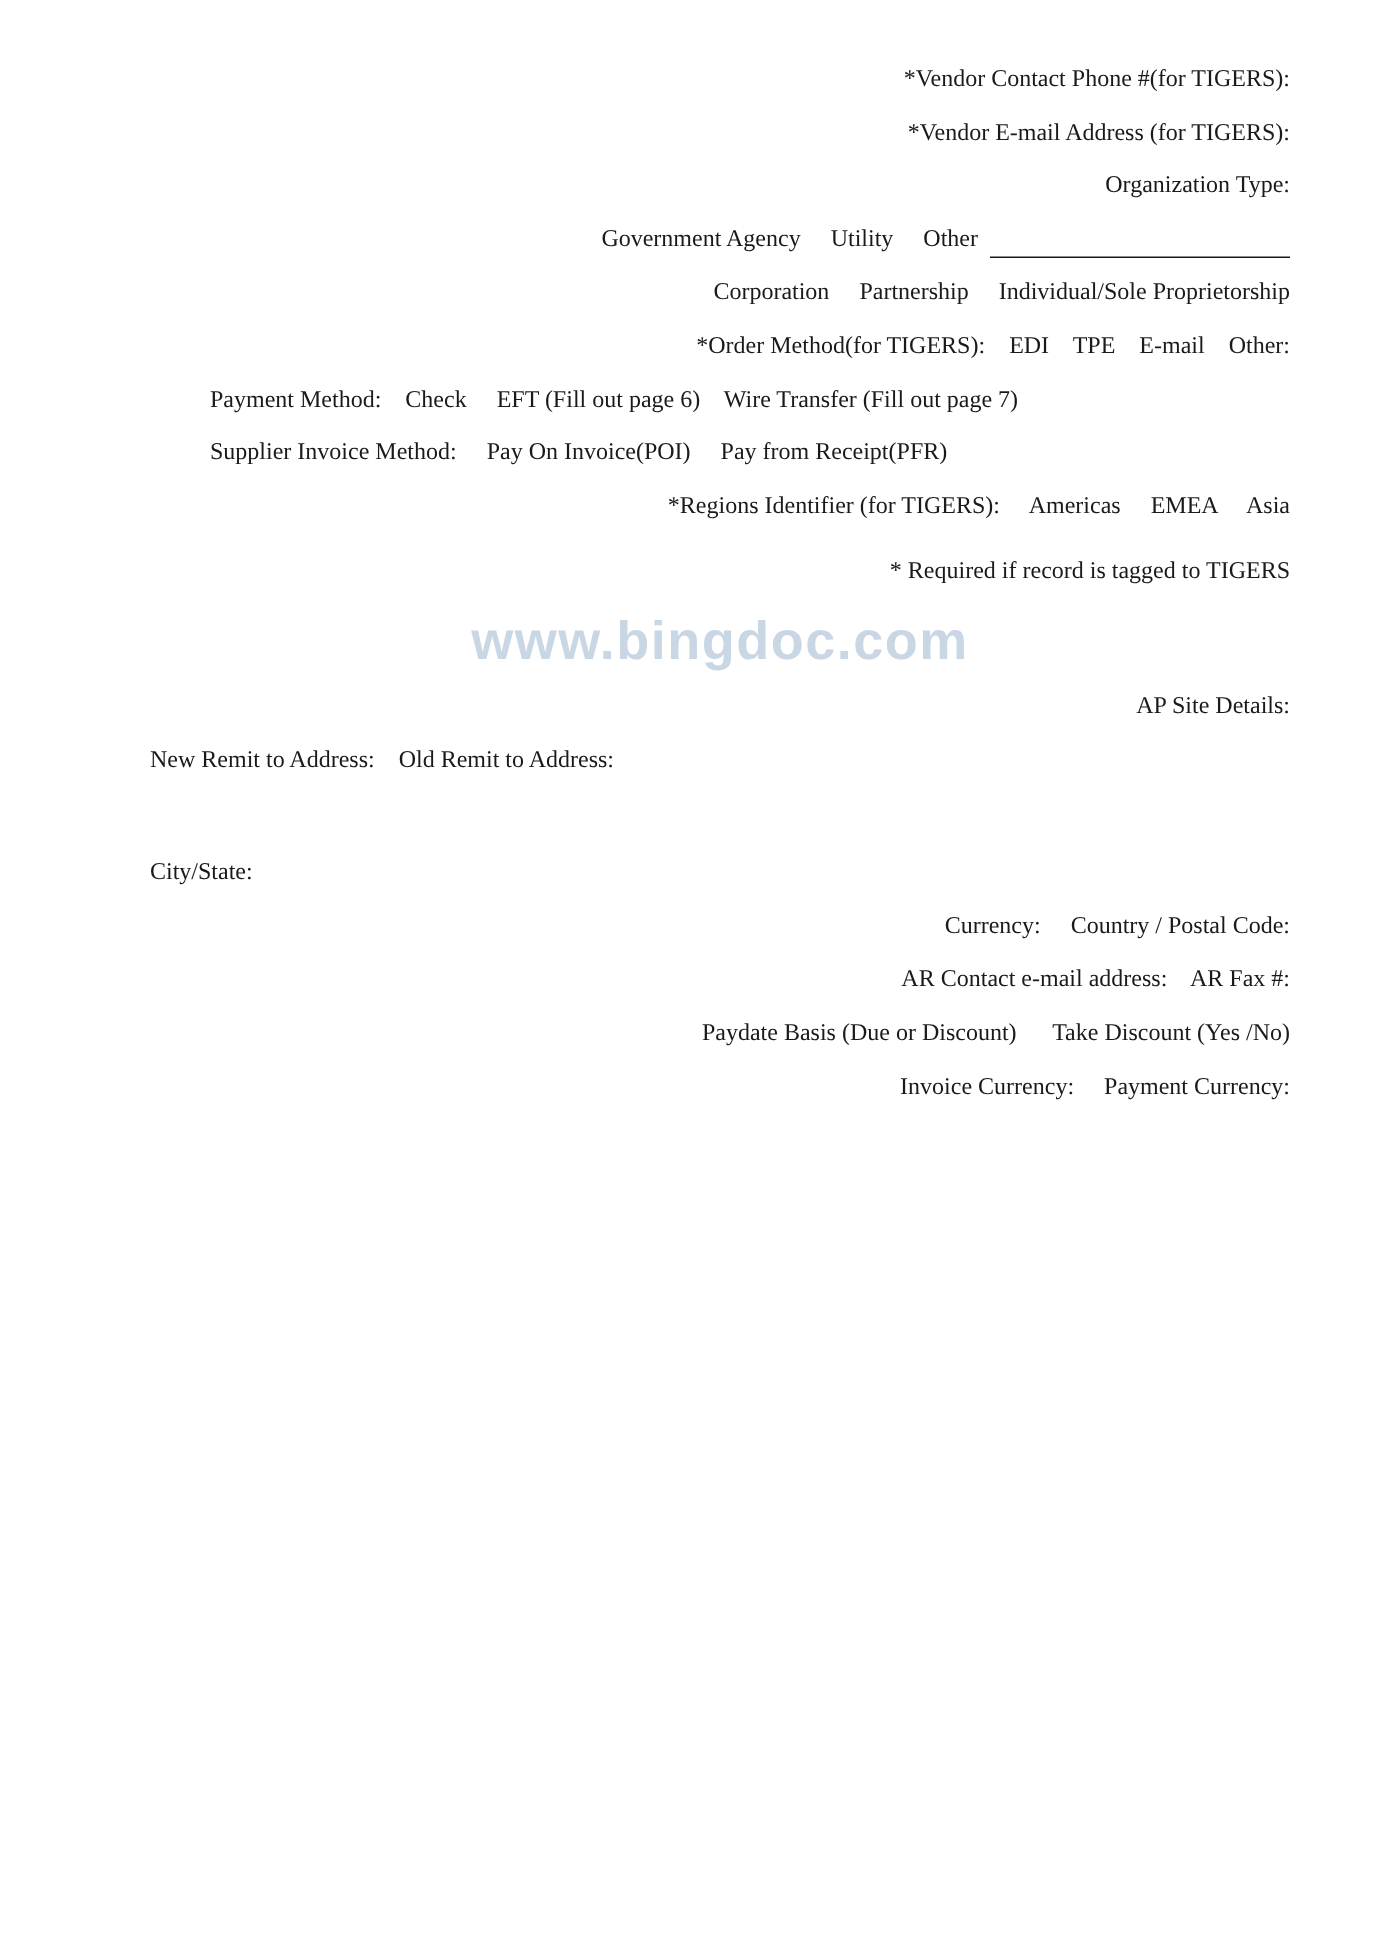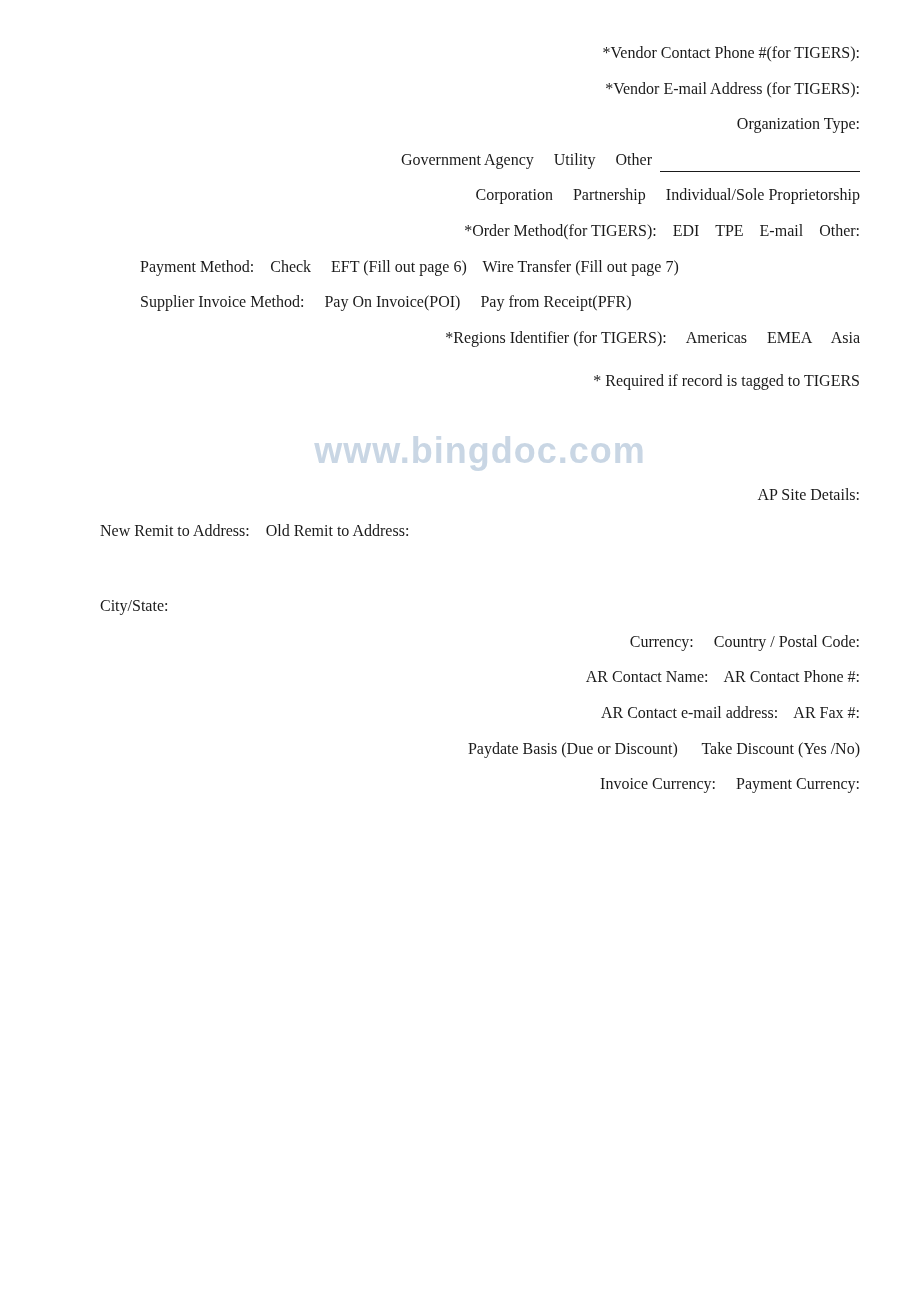--- a/index.html
+++ b/index.html
@@ -43,21 +43,21 @@
       height: 18px;
       vertical-align: bottom;
     }
 
     .watermark {
       text-align: center;
       font-size: 36px;
       color: #c0d0e0;
       font-family: Arial, sans-serif;
       font-weight: bold;
-      margin: 36px 0 10px 0;
+      margin: 12px 0 10px 0;
       letter-spacing: 1px;
       opacity: 0.85;
     }
 
     .section-gap {
       margin-top: 18px;
     }
 
     .section-gap-large {
       margin-top: 50px;
@@ -159,25 +159,20 @@
   <div class="form-line">
     <span>City/State:</span>
   </div>
 
   <div class="form-line indent">
     <span>Currency:</span>
     &nbsp;&nbsp;&nbsp;
     <span>Country / Postal Code:</span>
   </div>
 
-  <div class="form-line indent">
-    <span>AR Contact Name:</span>
-    &nbsp;&nbsp;
-    <span>AR Contact Phone #:</span>
-  </div>
 
   <div class="form-line indent">
     <span>AR Contact e-mail address:</span>
     &nbsp;&nbsp;
     <span>AR Fax #:</span>
   </div>
 
   <div class="form-line indent">
     <span>Paydate Basis (Due or Discount)</span>
     &nbsp;&nbsp;&nbsp;&nbsp;

